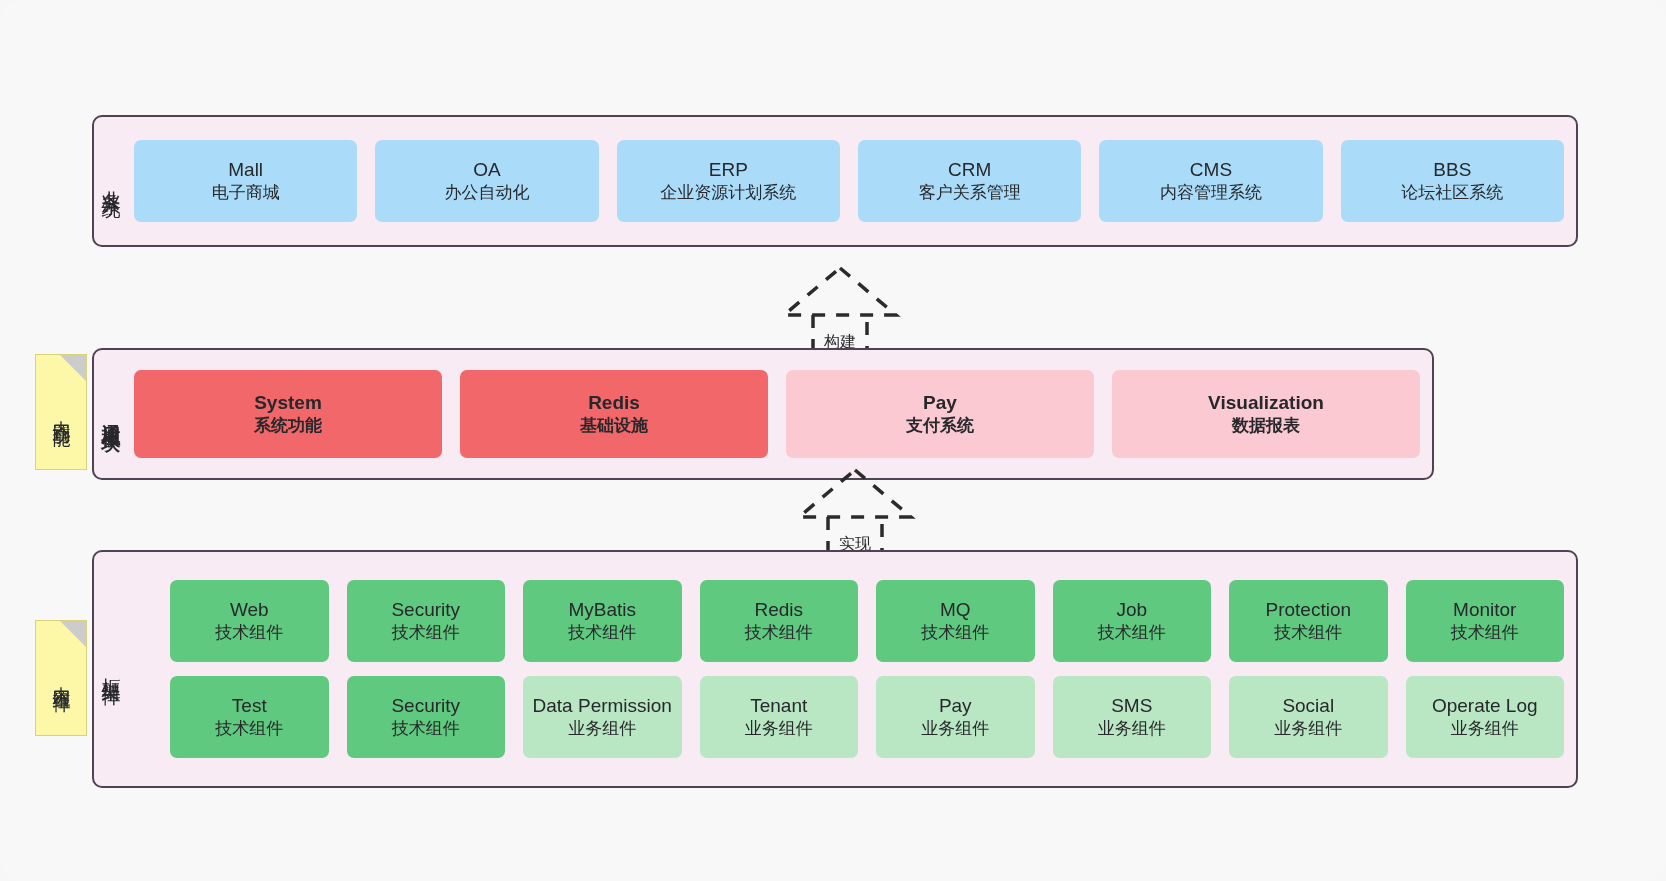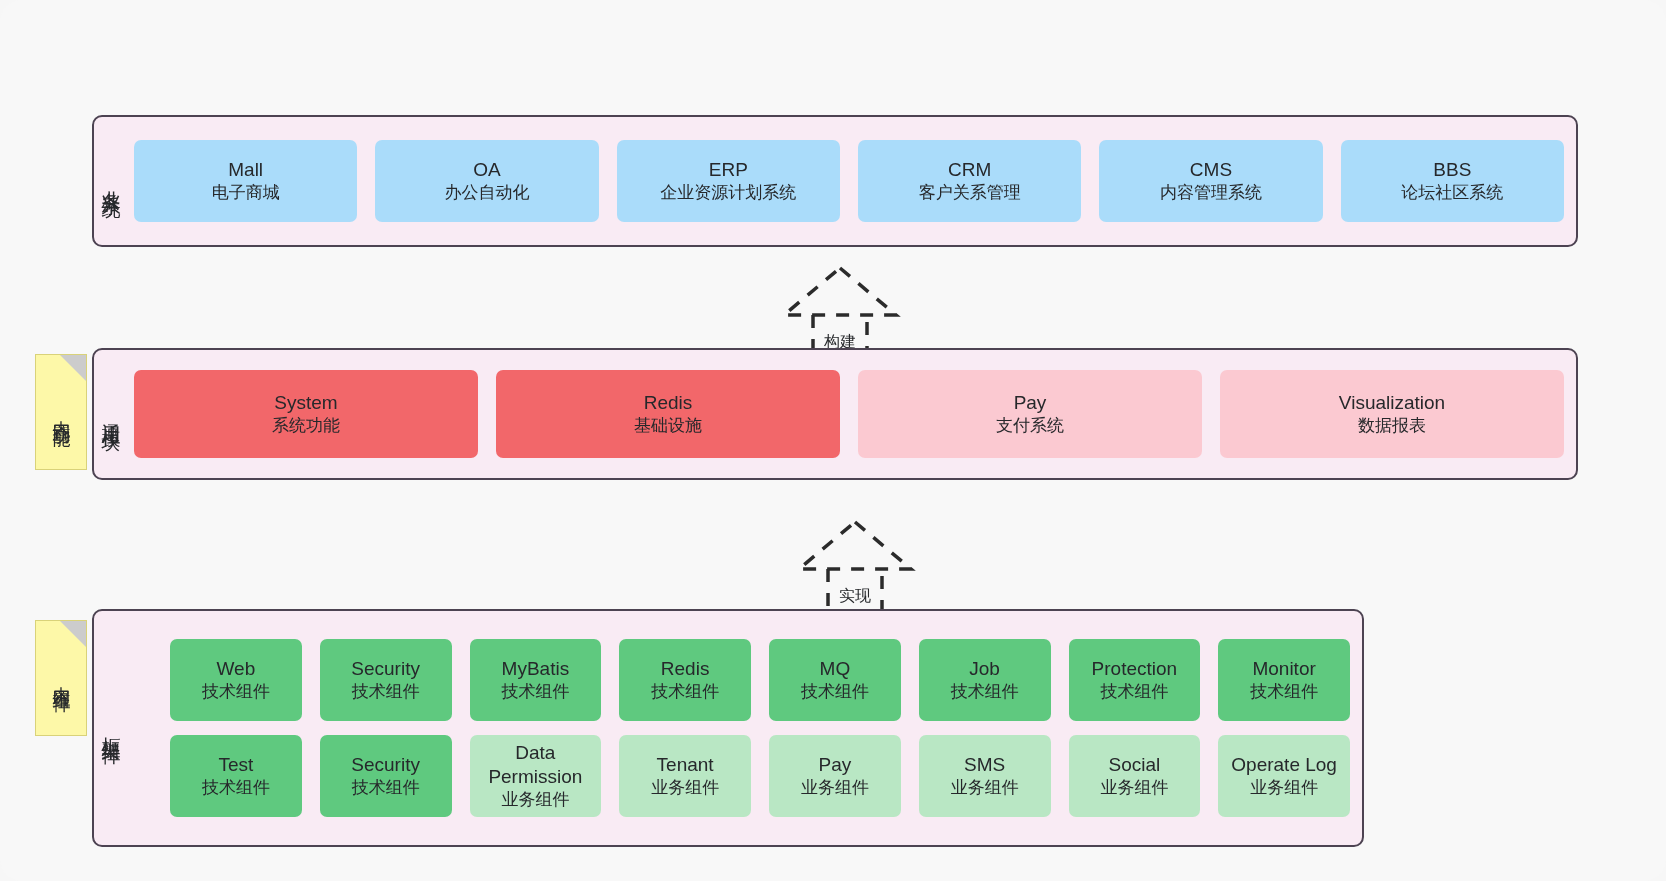--- a/index.html
+++ b/index.html
@@ -178,21 +178,21 @@
       <path d="M 58 53 L 58 96 L 112 96 L 112 53" fill="none" stroke="#2b2b2b" stroke-width="3.5" stroke-dasharray="13 11"></path>
     </svg>
     <div class="conn-label">构建</div>
   </div>
 
   <div class="sticky" id="sticky-common" style="left:35px; top:354px; width:52px; height:116px;">
     <span class="fold"></span>
     <span>内置功能</span>
   </div>
 
-  <div class="layer" id="layer-common" style="left:92px; top:348px; width:1486px; height:132px;">
+  <div class="layer" id="layer-common" style="left:92px; top:348px; width:1342px; height:132px;font-weight:bold;">
     <div class="layer-title">通用模块</div>
     <div class="layer-body">
       <div class="card-row" id="row-common">
           <div class="card red h-mid">
             <div class="c-en">System</div>
             <div class="c-cn">系统功能</div>
           </div>
           <div class="card red h-mid">
             <div class="c-en">Redis</div>
             <div class="c-cn">基础设施</div>
@@ -202,34 +202,34 @@
             <div class="c-cn">支付系统</div>
           </div>
           <div class="card pink h-mid">
             <div class="c-en">Visualization</div>
             <div class="c-cn">数据报表</div>
           </div>
         </div>
     </div>
   </div>
 
-  <div class="connector" style="left:770px; top:516px;">
+  <div class="connector" style="left:770px; top:464px;">
     <svg width="170" height="100" viewBox="0 0 170 100">
       <path d="M 85 6 L 141 53 L 29 53 Z" fill="none" stroke="#2b2b2b" stroke-width="3.5" stroke-dasharray="13 11" stroke-linejoin="miter"></path>
       <path d="M 58 53 L 58 96 L 112 96 L 112 53" fill="none" stroke="#2b2b2b" stroke-width="3.5" stroke-dasharray="13 11"></path>
     </svg>
     <div class="conn-label">实现</div>
   </div>
 
   <div class="sticky" id="sticky-framework" style="left:35px; top:620px; width:52px; height:116px;">
     <span class="fold"></span>
     <span>内置组件</span>
   </div>
 
-  <div class="layer" id="layer-framework" style="left:92px; top:609px; width:1272px; height:238px;gap:36px;">
+  <div class="layer" id="layer-framework" style="left:92px; top:550px; width:1486px; height:238px;gap:36px;">
     <div class="layer-title">框架组件</div>
     <div class="layer-body">
       <div class="card-row" id="row-fw1">
           <div class="card green h-bottom">
             <div class="c-en">Web</div>
             <div class="c-cn">技术组件</div>
           </div>
           <div class="card green h-bottom">
             <div class="c-en">Security</div>
             <div class="c-cn">技术组件</div>

